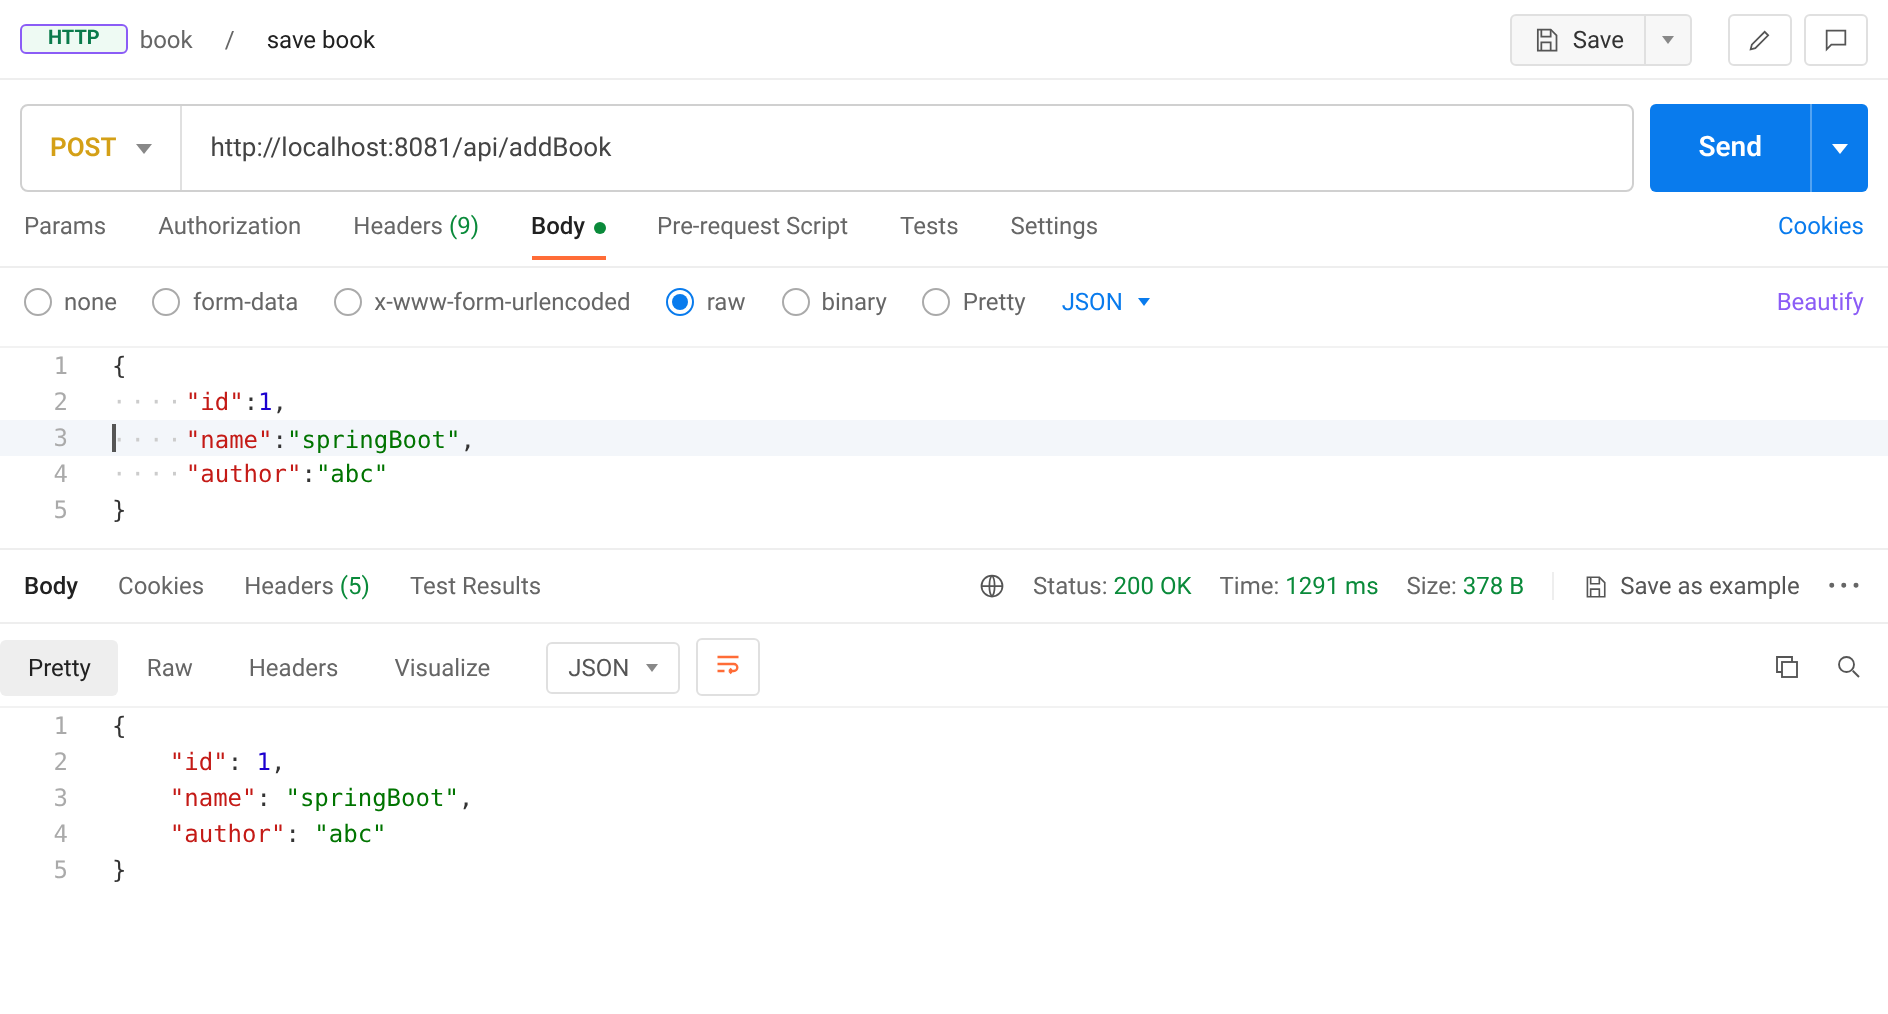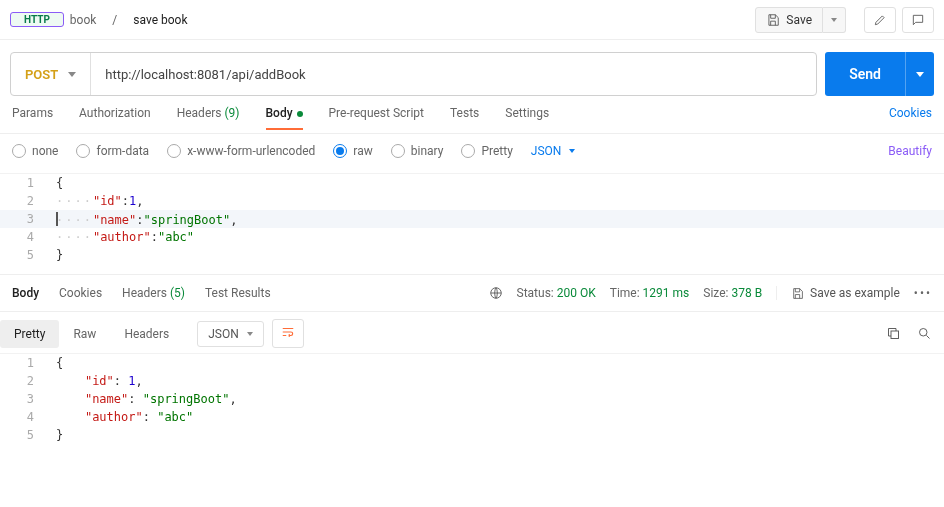--- a/index.html
+++ b/index.html
@@ -239,20 +239,21 @@
     </span>
     <span class="dots3">•••</span>
   </div>
 </div>
 
 <div class="view-tabs">
   <div class="seg">
     <span class="seg-item active">Pretty</span>
     <span class="seg-item">Raw</span>
     <span class="seg-item">Headers</span>
+    <span class="seg-item">Visualize</span>
   </div>
   <div class="json-dd">
     <span>JSON</span>
     <span class="chev-down small"></span>
   </div>
   <div class="wrap-btn">
     <svg width="14" height="14" viewBox="0 0 24 24" style="stroke:#ff6c37;fill:none;stroke-width:2">
         <path d="M3 6h18M3 12h14a3 3 0 010 6h-4m0 0l2-2m-2 2l2 2M3 18h6"></path>
       </svg>
   </div>

